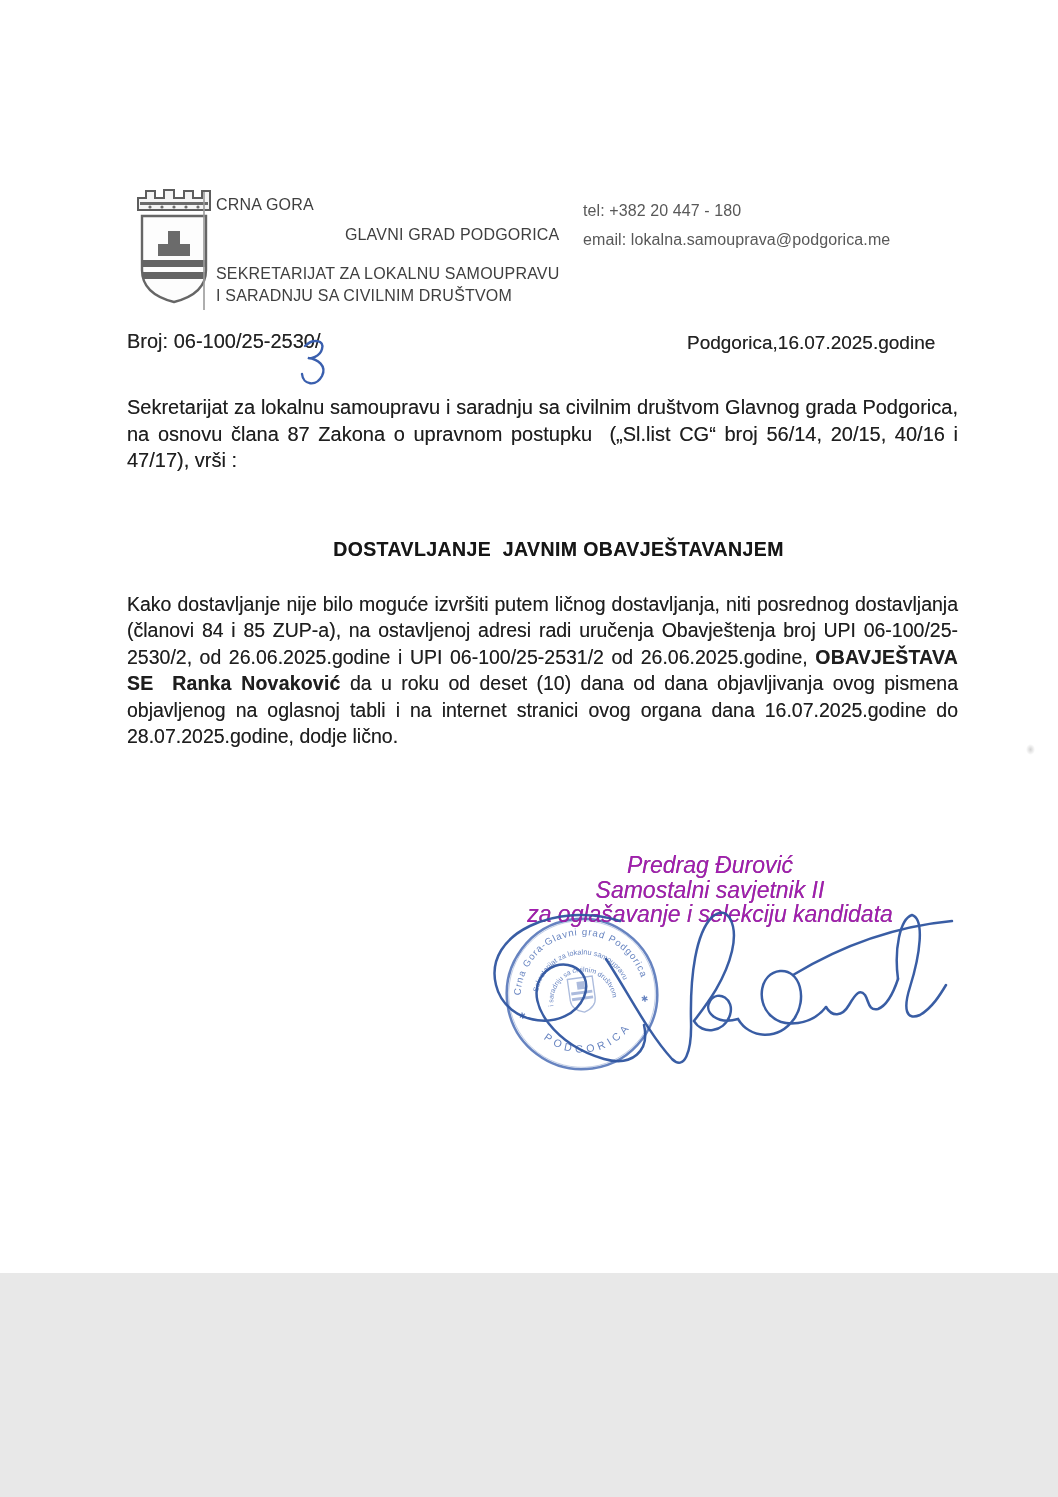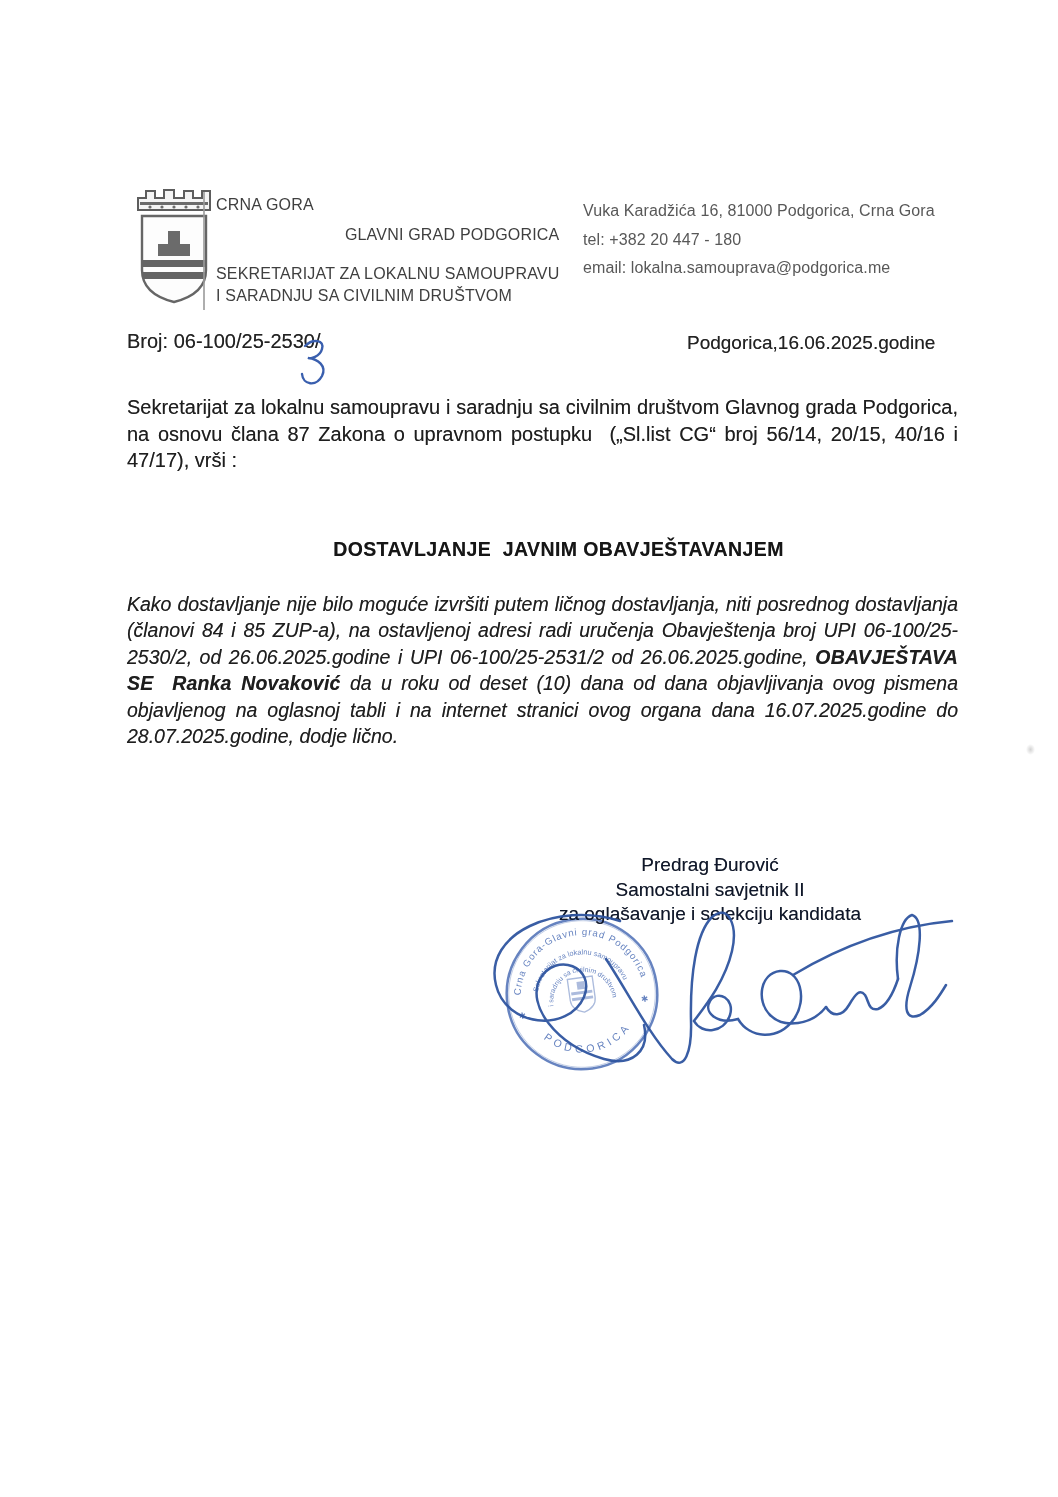--- a/index.html
+++ b/index.html
@@ -1,18 +1,18 @@
 <!DOCTYPE html>
 <html><head>
 <meta charset="utf-8">
 <style>
   html,body{margin:0;padding:0;background:#e8e8e8;}
   .page{
     position:relative;
-    width:1058px;height:1497px;
+    width:1058px;height:1273px;
     background:#ffffff;
     font-family:"Liberation Sans", sans-serif;
     color:#1e1e1e;
     overflow:hidden;
     margin:0 auto;
   }
   
   .coat{position:absolute;left:130px;top:186px;}
   .header-divider{
     position:absolute;left:203px;top:192px;height:118px;width:0;
@@ -39,29 +39,29 @@
     font-size:20px;line-height:26.5px;text-align:justify;
     white-space:pre-wrap;margin:0;
   }
   .doc-title{
     position:absolute;left:127px;top:522px;width:831px;
     font-size:19.5px;font-weight:bold;text-align:center;
     white-space:pre;letter-spacing:.4px;margin:16px;color:#161616;
   }
   .body-par{
     position:absolute;left:127px;top:591px;width:831px;
-    font-size:19.5px;line-height:26.4px;text-align:justify;margin:0;font-style:italic;
+    font-size:19.5px;line-height:26.4px;text-align:justify;margin:0;
   }
   .body-par b{letter-spacing:.2px;}
   .gap{white-space:pre;}
   .closing{position:absolute;left:127px;top:761px;font-size:19.5px;margin:0;}
   
   .sig-block{
     position:absolute;left:520px;top:853px;width:380px;
-    text-align:center;font-size:19px;line-height:24.5px;z-index:2;color:#0f172a;
+    text-align:center;font-size:23px;line-height:24.5px;z-index:2;color:#a21caf;font-style:italic;
   }
   .stamp{position:absolute;left:498px;top:912px;z-index:1;}
   .signature{position:absolute;left:388px;top:893px;z-index:3;}
   .speck{
     position:absolute;left:1026px;top:744px;width:9px;height:11px;
     background:radial-gradient(closest-side, rgba(130,130,130,.35), rgba(130,130,130,0));
   }
   
   .intro,.body-par,.closing,.ref-number,.ref-date,.doc-title,.sig-block{
     text-shadow:0 0 .4px rgba(30,30,30,.55);
@@ -102,32 +102,31 @@
   <div class="header-divider"></div>
 
   <div class="org-block">
     <div class="org-l1">CRNA GORA</div>
     <div class="org-l2">GLAVNI GRAD PODGORICA</div>
     <div class="org-l3">SEKRETARIJAT ZA LOKALNU SAMOUPRAVU</div>
     <div class="org-l4">I SARADNJU SA CIVILNIM DRUŠTVOM</div>
   </div>
 
   <div class="contact-block">
-    <div>Vuka Karadžića 16, 81000 Podgorica, Crna Gora</div>
     <div>tel: +382 20 447 - 180</div>
     <div>email: lokalna.samouprava@podgorica.me</div>
   </div>
 
   <div class="ref-number">Broj: 06-100/25-2530/</div>
 
   <svg class="hand3" width="36" height="56" viewBox="0 0 36 56">
     <path d="M8,10 C16,2 28,4 25,13 C23,21 13,23 11,22 C21,23 30,30 25,40 C19,51 6,49 5,38" fill="none" stroke="#3a5fae" stroke-width="2.4" stroke-linecap="round"></path>
   </svg>
 
-  <div class="ref-date">Podgorica,16.06.2025.godine</div>
+  <div class="ref-date">Podgorica,16.07.2025.godine</div>
 
   <p class="intro">Sekretarijat za lokalnu samoupravu i saradnju sa civilnim društvom Glavnog grada Podgorica, na osnovu člana 87 Zakona o upravnom postupku  („Sl.list CG“ broj 56/14, 20/15, 40/16 i 47/17), vrši :</p>
 
   <h1 class="doc-title">DOSTAVLJANJE  JAVNIM OBAVJEŠTAVANJEM</h1>
 
   <p class="body-par"><span>Kako dostavljanje nije bilo moguće izvršiti putem ličnog dostavljanja, niti posrednog dostavljanja (članovi 84 i 85 ZUP-a), na ostavljenoj adresi radi uručenja Obavještenja broj UPI 06-100/25-2530/2, od 26.06.2025.godine i UPI 06-100/25-2531/2 od 26.06.2025.godine, </span><b>OBAVJEŠTAVA SE</b><span class="gap">  </span><b>Ranka Novaković</b><span> da u roku od deset (10) dana od dana objavljivanja ovog pismena objavljenog na oglasnoj tabli i na internet stranici ovog organa dana 16.07.2025.godine do 28.07.2025.godine, dodje lično.</span></p>
 
 
   <div class="sig-block">
     <div>Predrag Đurović</div>

